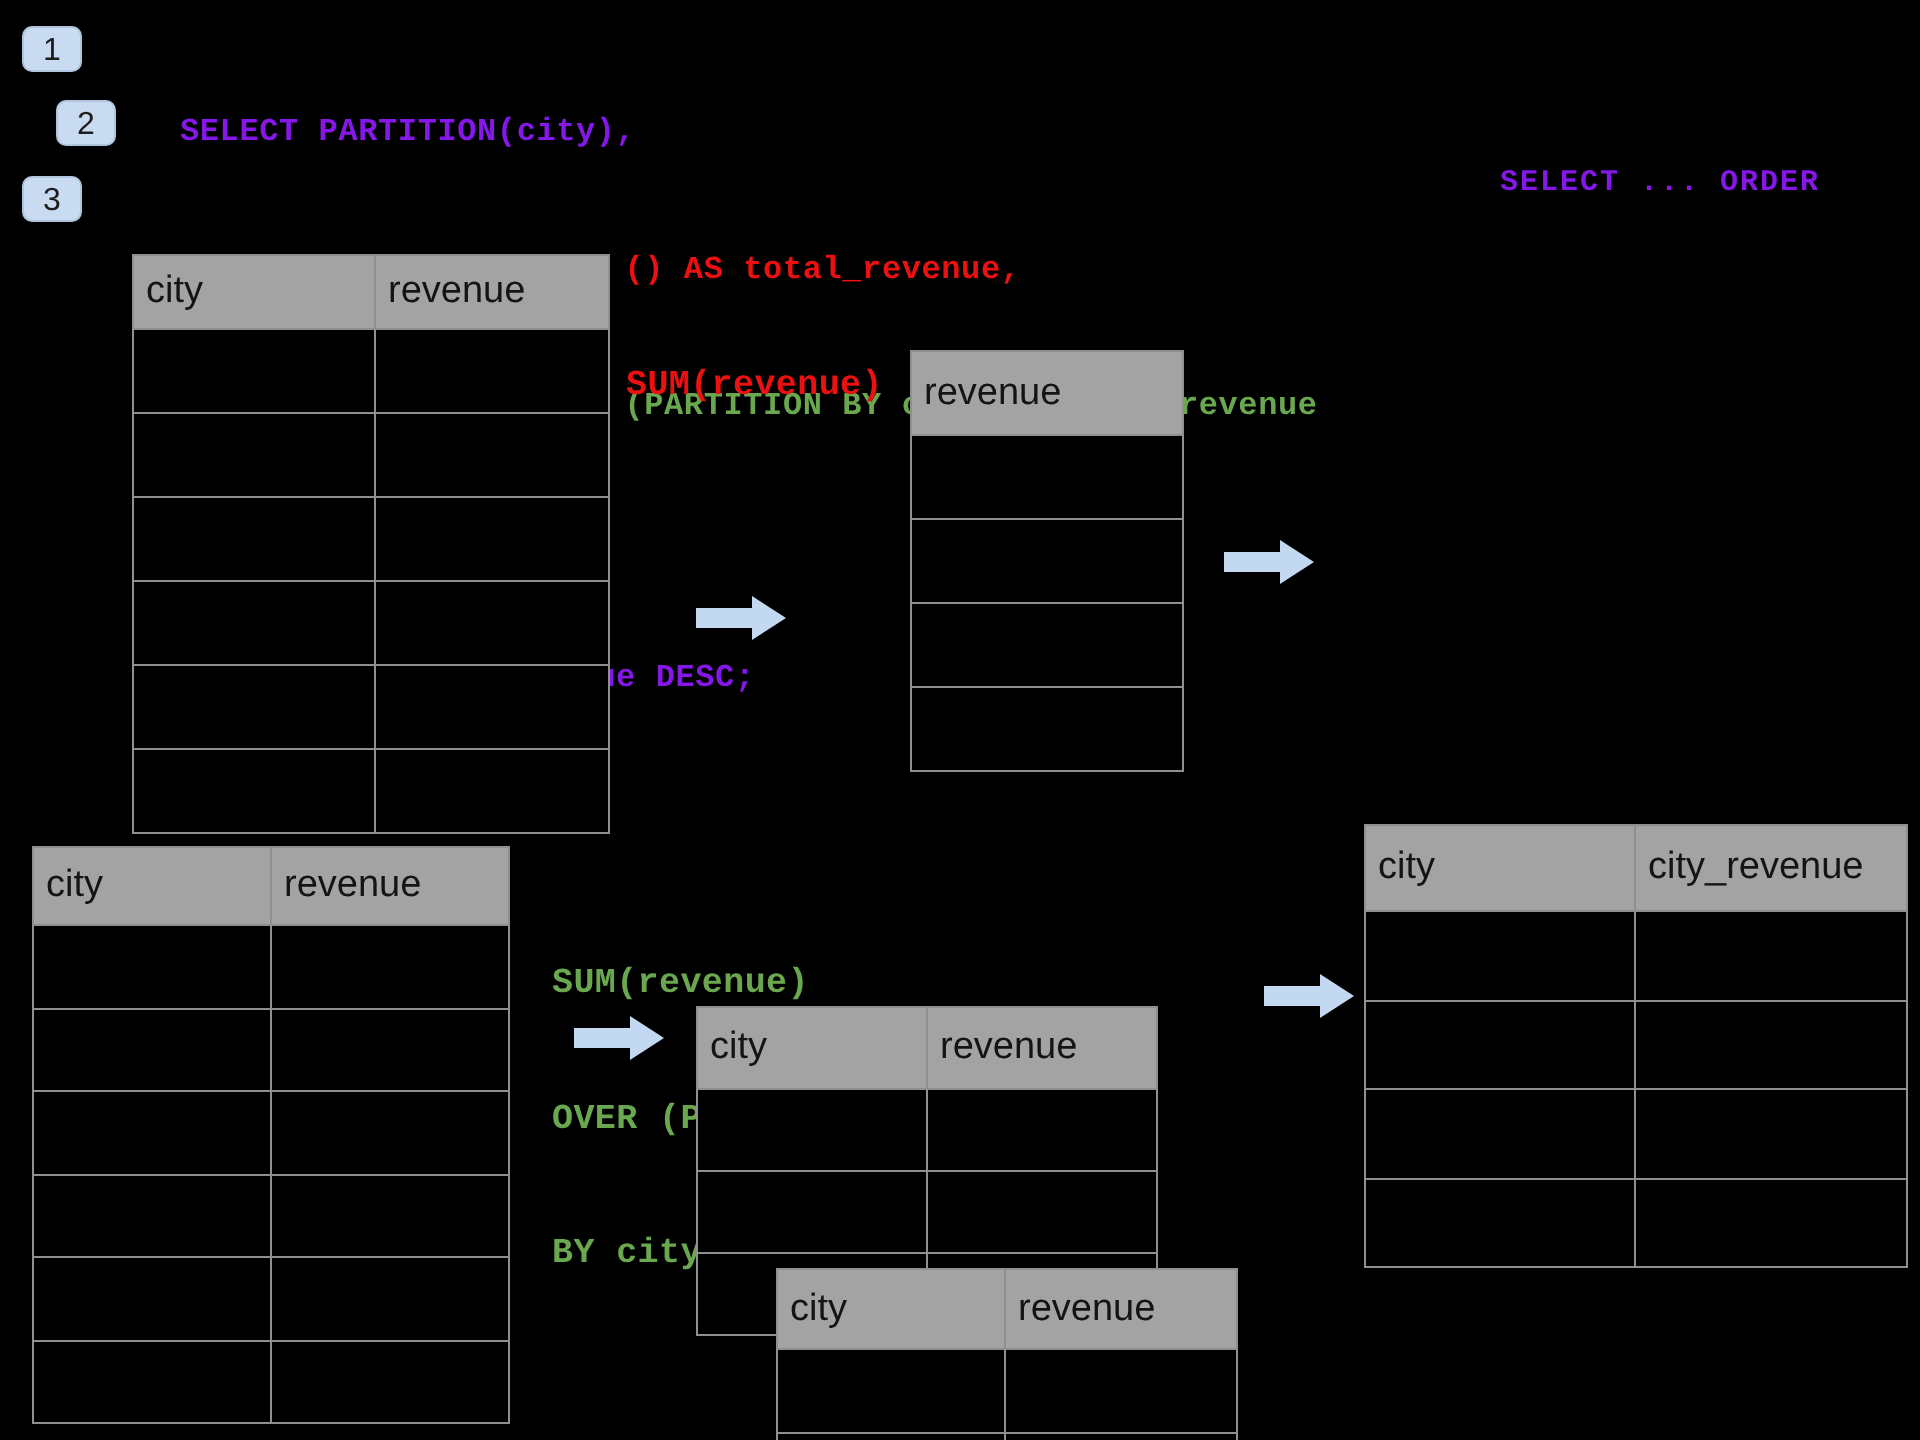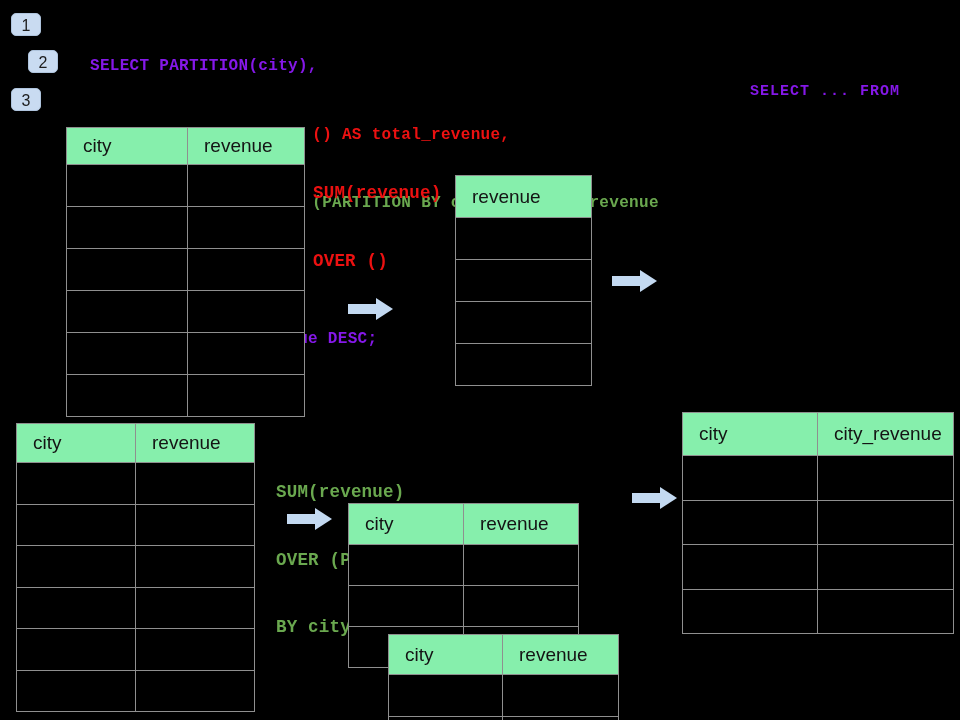--- a/index.html
+++ b/index.html
@@ -46,22 +46,22 @@
 
   
   table.dtable {
     position:absolute; border-collapse:collapse; table-layout:fixed;
     background:#000000;
   }
   table.dtable th, table.dtable td {
     border:1px solid #8F8F8F; box-sizing:border-box; padding:0;
   }
   table.dtable th {
-    background:#86efac; color:#141414; font-weight:normal;
-    font-size:19px; text-align:left; padding-left:16px;
+    background:#a3a3a3; color:#141414; font-weight:normal;
+    font-size:19px; text-align:left; padding-left:6px;
   }
   #tA { left:66px;  top:127px; width:238px; }
   #tA th { height:37px; }  #tA td { height:42px; }
   #tB { left:455px; top:175px; width:136px; }
   #tB th { height:42px; }  #tB td { height:42px; }
   #tC { left:16px;  top:423px; width:238px; }
   #tC th { height:39px; }  #tC td { height:41.5px; }
   #tD { left:348px; top:503px; width:230px; }
   #tD th { height:41px; }  #tD td { height:41px; }
   #tE { left:388px; top:634px; width:230px; }
@@ -90,21 +90,21 @@
 
 <div class="sql">
   <div class="cl" style="color: rgb(133, 24, 232);">SELECT PARTITION(city),</div>
   <div class="cl ind1" style="color: rgb(236, 17, 17);">SUM(revenue) OVER () AS total_revenue,</div>
   <div class="cl ind1" style="color: rgb(106, 168, 79);">SUM(revenue) OVER (PARTITION BY city) as city_revenue</div>
   <div class="cl ind2" style="color: rgb(133, 24, 232);">FROM rides</div>
   <div class="cl ind2" style="color: rgb(133, 24, 232);">ORDER by city_revenue DESC;</div>
 </div>
 
 <div class="note" style="color: rgb(133, 24, 232);">
-  <div>SELECT ... FROM</div>
+  <div>SELECT ... ORDER</div>
 </div>
 
 <table class="dtable" id="tA">
   <colgroup>
       <col style="width:121px">
       <col style="width:117px">
     </colgroup>
   <thead>
       <tr>
     <th>city</th>
@@ -134,21 +134,20 @@
       </tr>
     <tr>
         <td></td>
         <td></td>
       </tr>
   </tbody>
 </table>
 
 <div class="lbl" style="left: 313px; top: 137px; color: rgb(236, 17, 17);">
   <div>SUM(revenue)</div>
-  <div>OVER ()</div>
 </div>
 
 <div class="arrow" style="left:348px; top:298px;">
   <div class="tail"></div>
   <div class="head"></div>
 </div>
 
 <table class="dtable" id="tB">
   <colgroup>
       <col style="width:136px">

